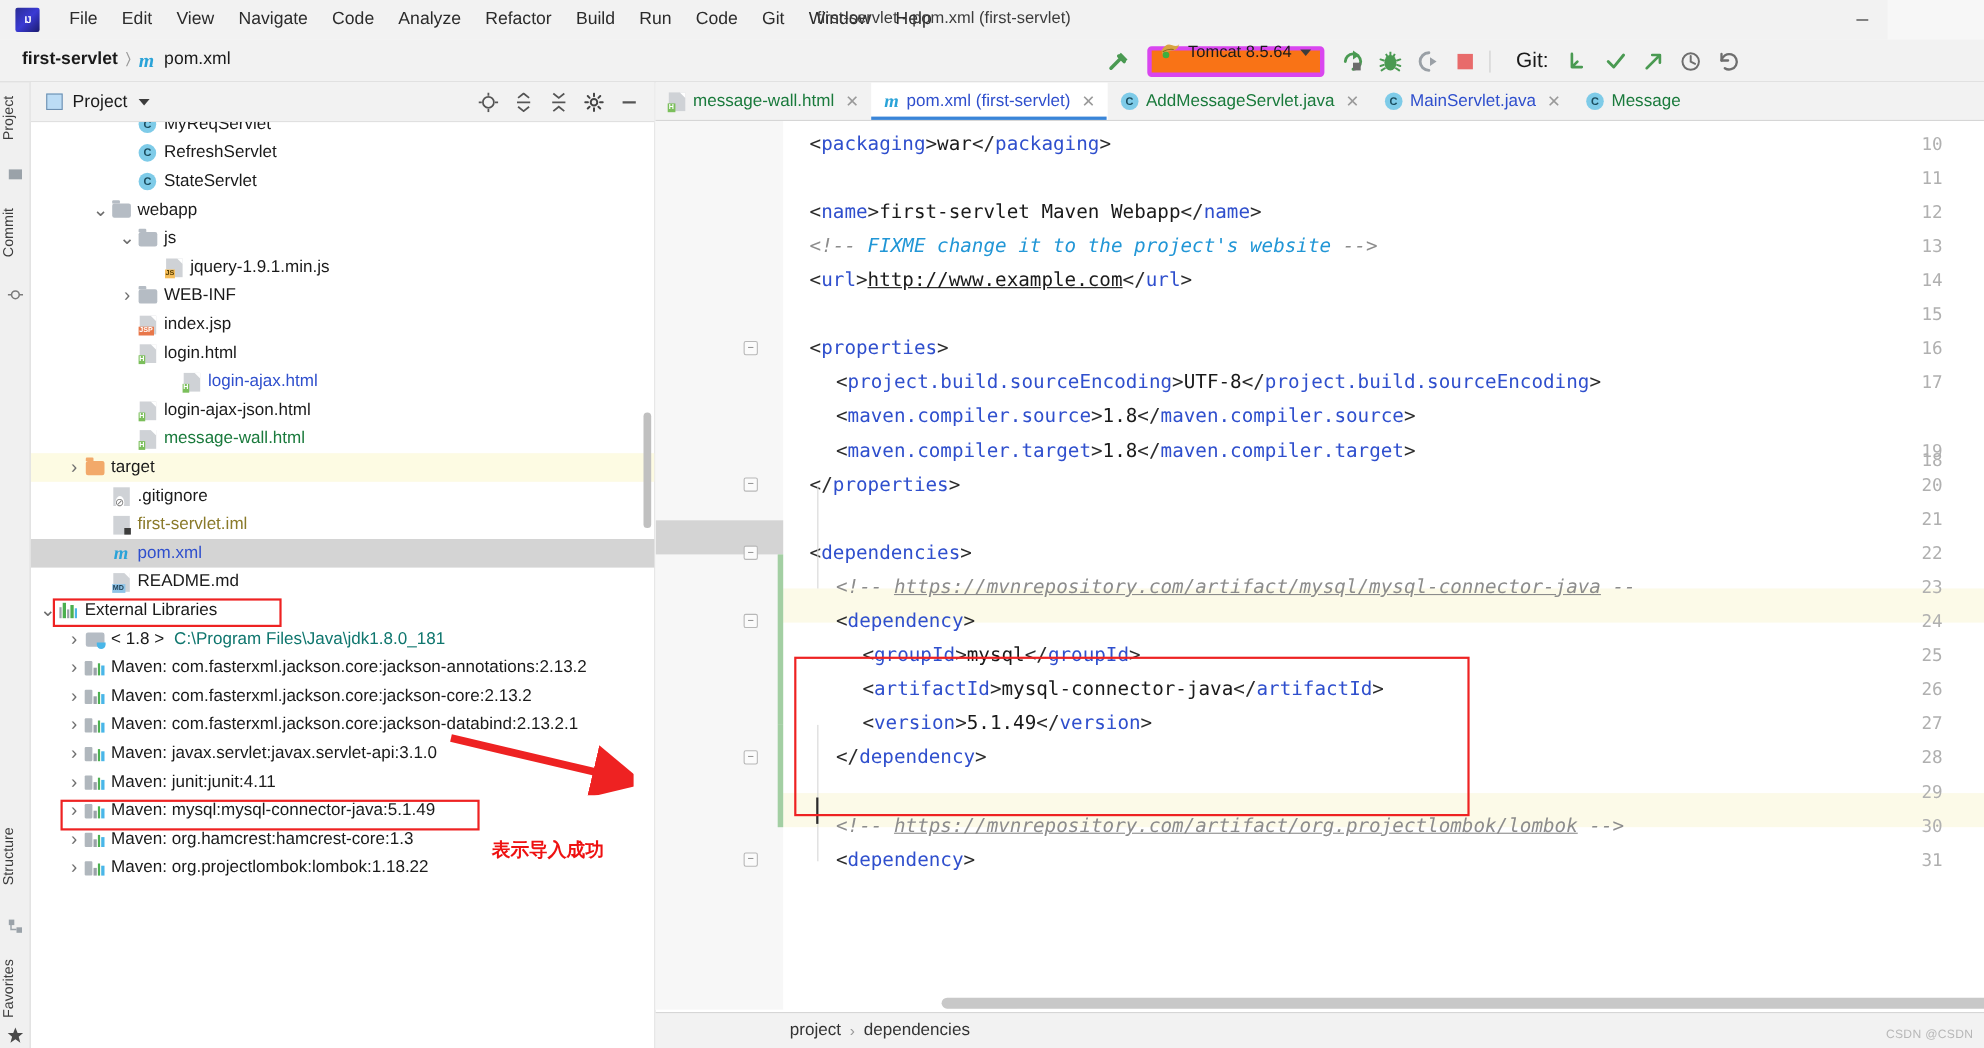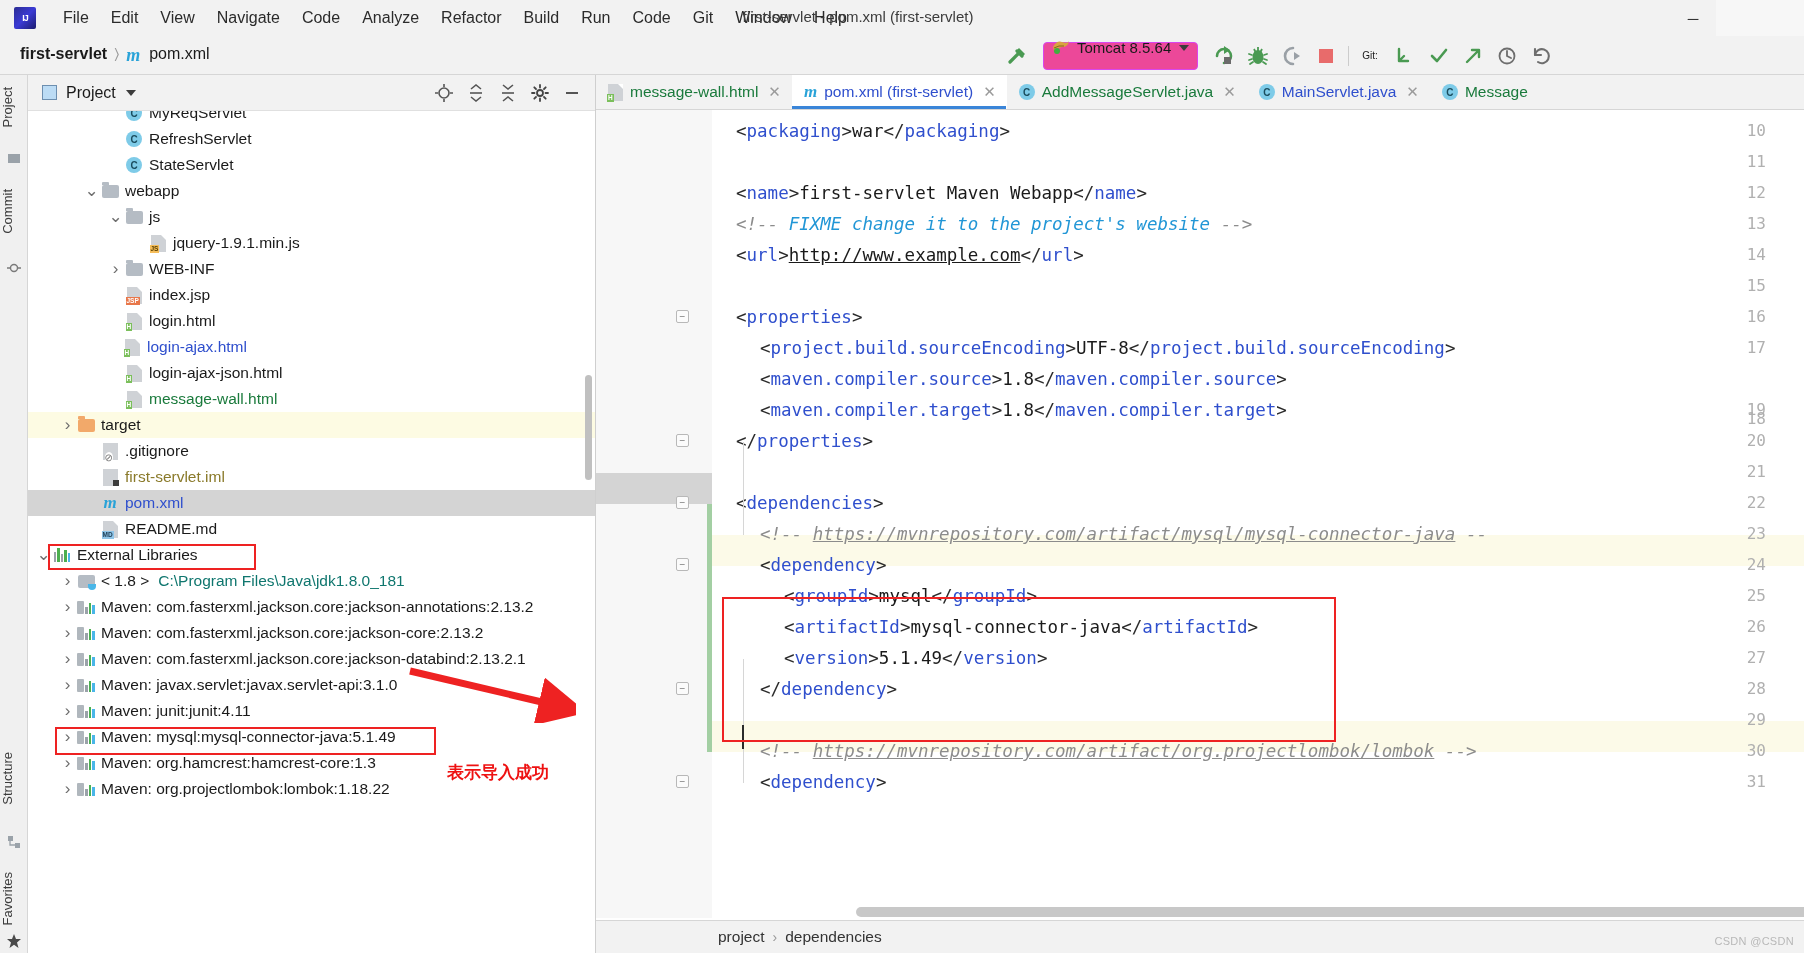--- a/index.html
+++ b/index.html
@@ -58,29 +58,29 @@
     font-weight: bold; font-family: "Liberation Serif", serif; margin-right: 5px;
   }
   .toolbar-right {
     position: absolute; left: 1000px; top: 0; height: 39px; display: flex;
     align-items: center; gap: 0px;
   }
   .tb-icon {
     width: 34px; height: 30px; display: flex; align-items: center; justify-content: center;
   }
   .runcfg {
-    display: flex; align-items: center; height: 28px; border: 1px solid #d946ef;
-    border-radius: 4px; background: #ec4899; padding: 0 8px 16px 7px; margin: 0 9px;
+    display: flex; align-items: center; height: 28px; border: 4px solid #d946ef;
+    border-radius: 4px; background: #f97316; padding: 0 8px 16px 7px; margin: 0 9px;
   }
   .runcfg-label { font-size: 15px; color: #1a1a1a; margin: 0 8px 0 6px; }
   .caret-dn {
     width: 0; height: 0; border-left: 5px solid transparent; border-right: 5px solid transparent;
     border-top: 6px solid #3c3c3c;
   }
-  .git-label { font-size: 10px; color: #1a1a1a; margin: 0 10px 0 8px; }
+  .git-label { font-size: 19px; color: #1a1a1a; margin: 0 10px 0 18px; }
   .vsep { width: 1px; height: 20px; background: #ccc; margin: 0 5px; }
 
   
   .left-stripe {
     position: absolute; top: 75px; left: 0; width: 28px; height: 878px;
     background: #f0f0f0; border-right: 1px solid #d6d6d6;
   }
   .stripe-btn {
     writing-mode: vertical-rl; text-orientation: mixed;
     font-size: 13px; color: #3c3c3c; padding: 6px 0; text-align: center;
@@ -505,21 +505,21 @@
         </div>
         <div class="row" style="padding-left: 80px;">
           <span class="arrow blank">&nbsp;</span>
           <span class="ficon">
             <span class="doc">
               <span class="badge h">H</span>
             </span>
           </span>
           <span class="lbl ">login.html</span>
         </div>
-        <div class="row" style="padding-left: 78px;">
+        <div class="row" style="padding-left: 120px;">
           <span class="arrow blank">&nbsp;</span>
           <span class="ficon">
             <span class="doc">
               <span class="badge h">H</span>
             </span>
           </span>
           <span class="lbl blue">login-ajax.html</span>
         </div>
         <div class="row" style="padding-left: 80px;">
           <span class="arrow blank">&nbsp;</span>

